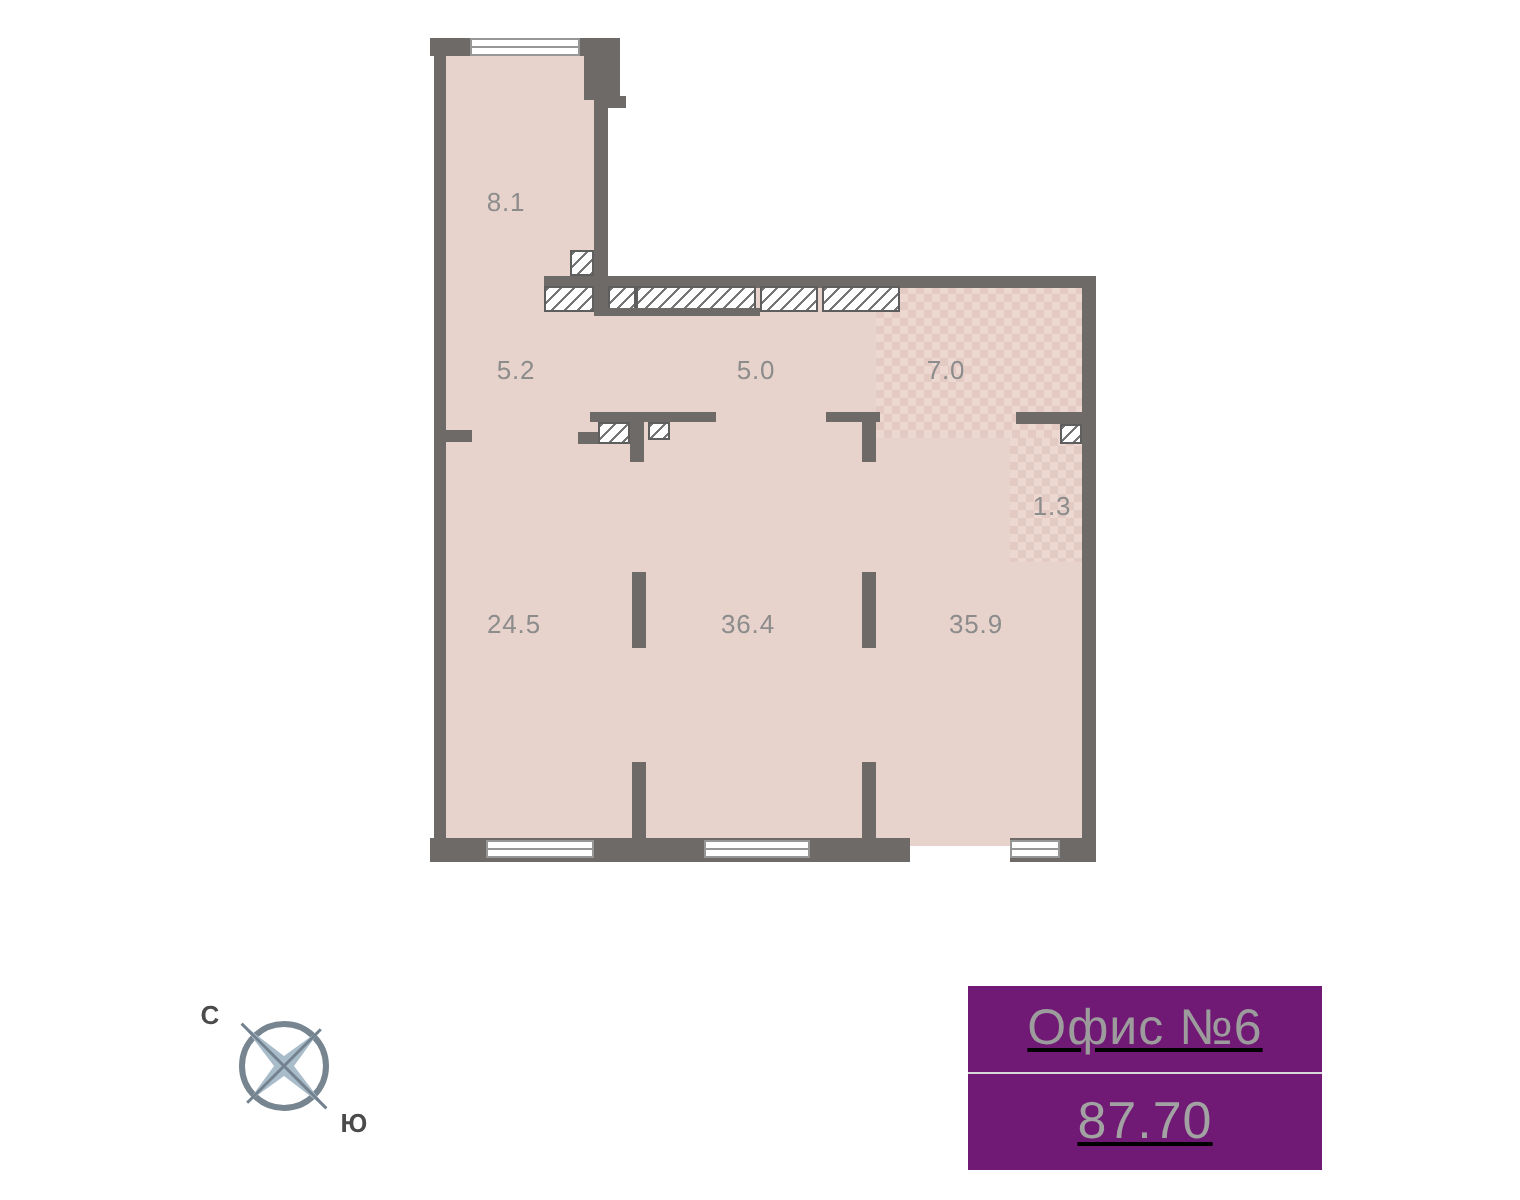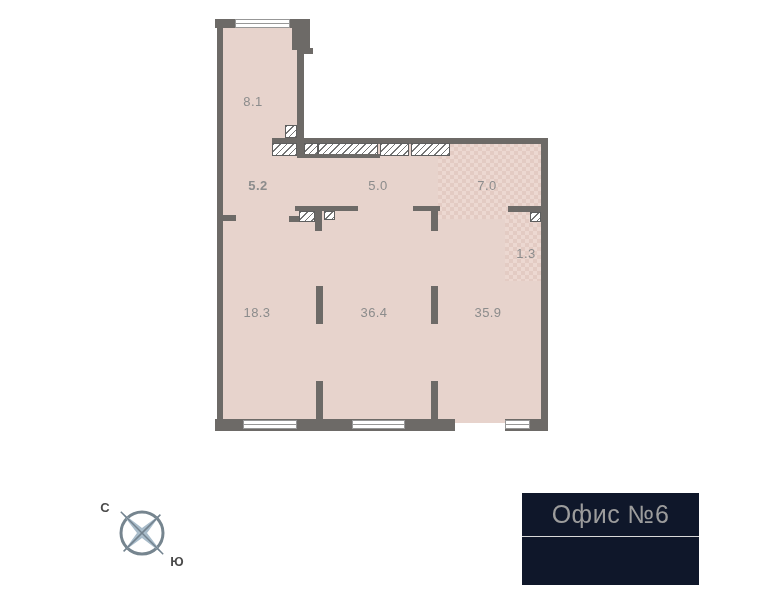--- a/index.html
+++ b/index.html
@@ -29,22 +29,23 @@
   }
   .window::after{
     content:"";position:absolute;left:0;right:0;top:50%;height:1px;margin-top:-0.5px;background:#979797;
   }
   .whitegap{position:absolute;background:#ffffff;}
   .rlabel{
     position:absolute;transform:translate(-50%,-50%);
     font-size:13px;color:#8c8c8c;letter-spacing:0.4px;white-space:nowrap;
   }
   .info-card{
-    position:absolute;left:522px;top:493px;width:177px;height:92px;
-    background:#0f172a;
+    position:absolute;left:484px;top:493px;width:177px;height:92px;
+    background:#701a75;
+    text-decoration:underline;
   }
   .info-title{
     height:44px;display:flex;align-items:center;justify-content:center;
     font-size:25px;font-weight:300;color:#9c9c9c;letter-spacing:0.5px;
     border-bottom:1px solid #d9d9d9;box-sizing:border-box;
   }
   .info-area{
     height:47px;display:flex;align-items:center;justify-content:center;
     font-size:26px;font-weight:300;color:#a2a2a2;letter-spacing:0.5px;
   }
@@ -97,35 +98,36 @@
   <div class="hatch" style="left:530px;top:212px;width:11px;height:10px;"></div>
 
   <div class="wall" style="left:223px;top:215px;width:13px;height:6px;"></div>
 
   <div class="wall" style="left:316px;top:286px;width:7px;height:38px;"></div>
   <div class="wall" style="left:431px;top:286px;width:7px;height:38px;"></div>
   <div class="wall" style="left:316px;top:381px;width:7px;height:38px;"></div>
   <div class="wall" style="left:431px;top:381px;width:7px;height:38px;"></div>
 
   <div class="rlabel" style="left:253px;top:101px;">8.1</div>
-  <div class="rlabel" style="left:258px;top:185px;font-weight:bold;">5.2</div>
+  <div class="rlabel" style="left:258px;top:185px;">5.2</div>
   <div class="rlabel" style="left:378px;top:185px;">5.0</div>
-  <div class="rlabel" style="left:487px;top:185px;">7.0</div>
+  <div class="rlabel" style="left:473px;top:185px;">7.0</div>
   <div class="rlabel" style="left:526px;top:253px;">1.3</div>
-  <div class="rlabel" style="left:257px;top:312px;">18.3</div>
+  <div class="rlabel" style="left:257px;top:312px;">24.5</div>
   <div class="rlabel" style="left:374px;top:312px;">36.4</div>
   <div class="rlabel" style="left:488px;top:312px;">35.9</div>
 </div>
 
 <div class="compass">
   <svg width="90" height="90" viewBox="0 0 90 90">
     <circle cx="45" cy="45" r="21" fill="none" stroke="#76858f" stroke-width="3"></circle>
     <polygon points="23.8,23.8 45,40 63.4,26.6 50,45 66.2,66.2 45,50 26.6,63.4 40,45" fill="#a9bcca"></polygon>
     <line x1="23.8" y1="23.8" x2="66.2" y2="66.2" stroke="#73828e" stroke-width="1.5"></line>
     <line x1="63.4" y1="26.6" x2="26.6" y2="63.4" stroke="#73828e" stroke-width="1.5"></line>
     <text x="8" y="24" text-anchor="middle" font-family="Liberation Sans, sans-serif" font-size="13" font-weight="bold" fill="#4b4b4b">С</text>
     <text x="80" y="78" text-anchor="middle" font-family="Liberation Sans, sans-serif" font-size="13" font-weight="bold" fill="#4b4b4b">Ю</text>
   </svg>
 </div>
 
 <div class="info-card">
   <div class="info-title">Офис №6</div>
+  <div class="info-area">87.70</div>
 </div>
 
 </body></html>

